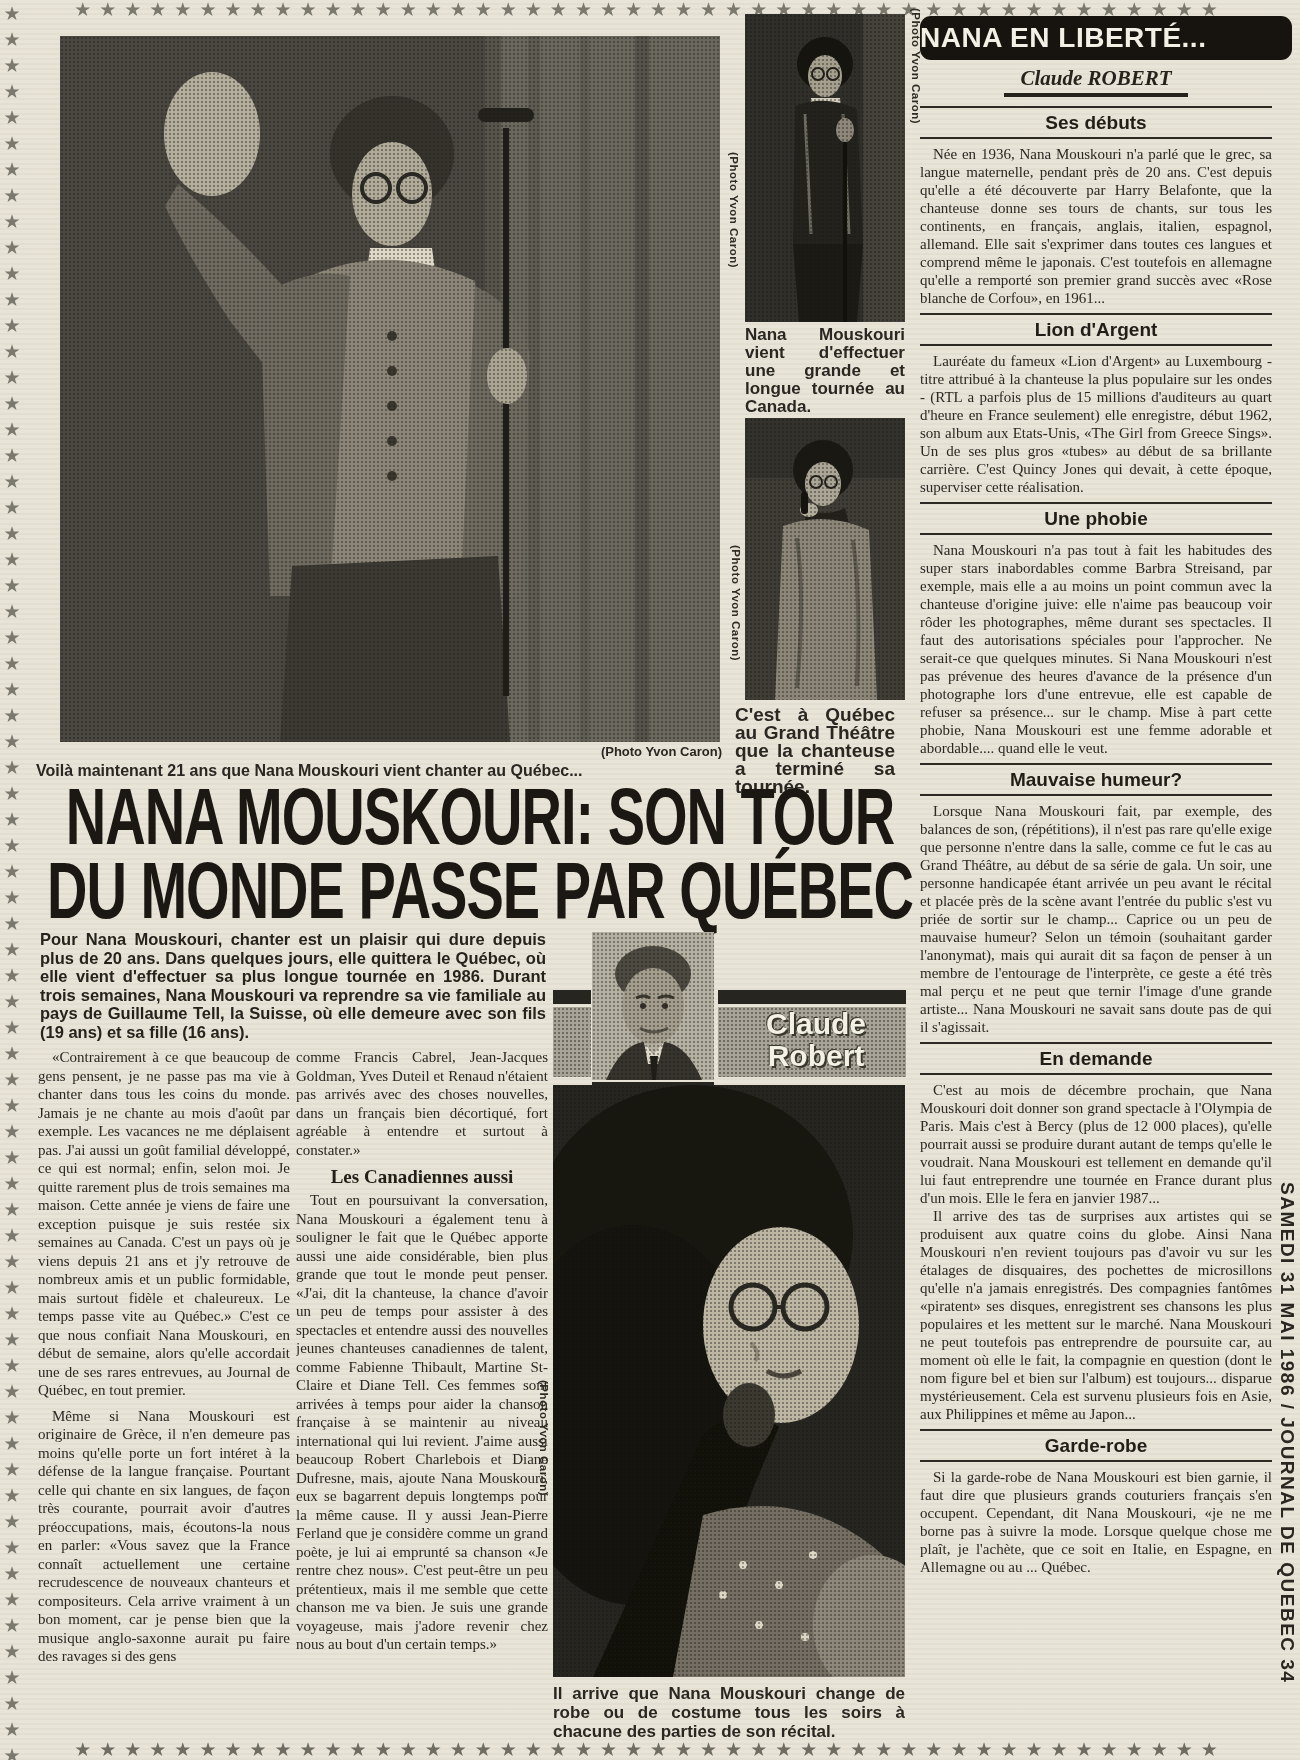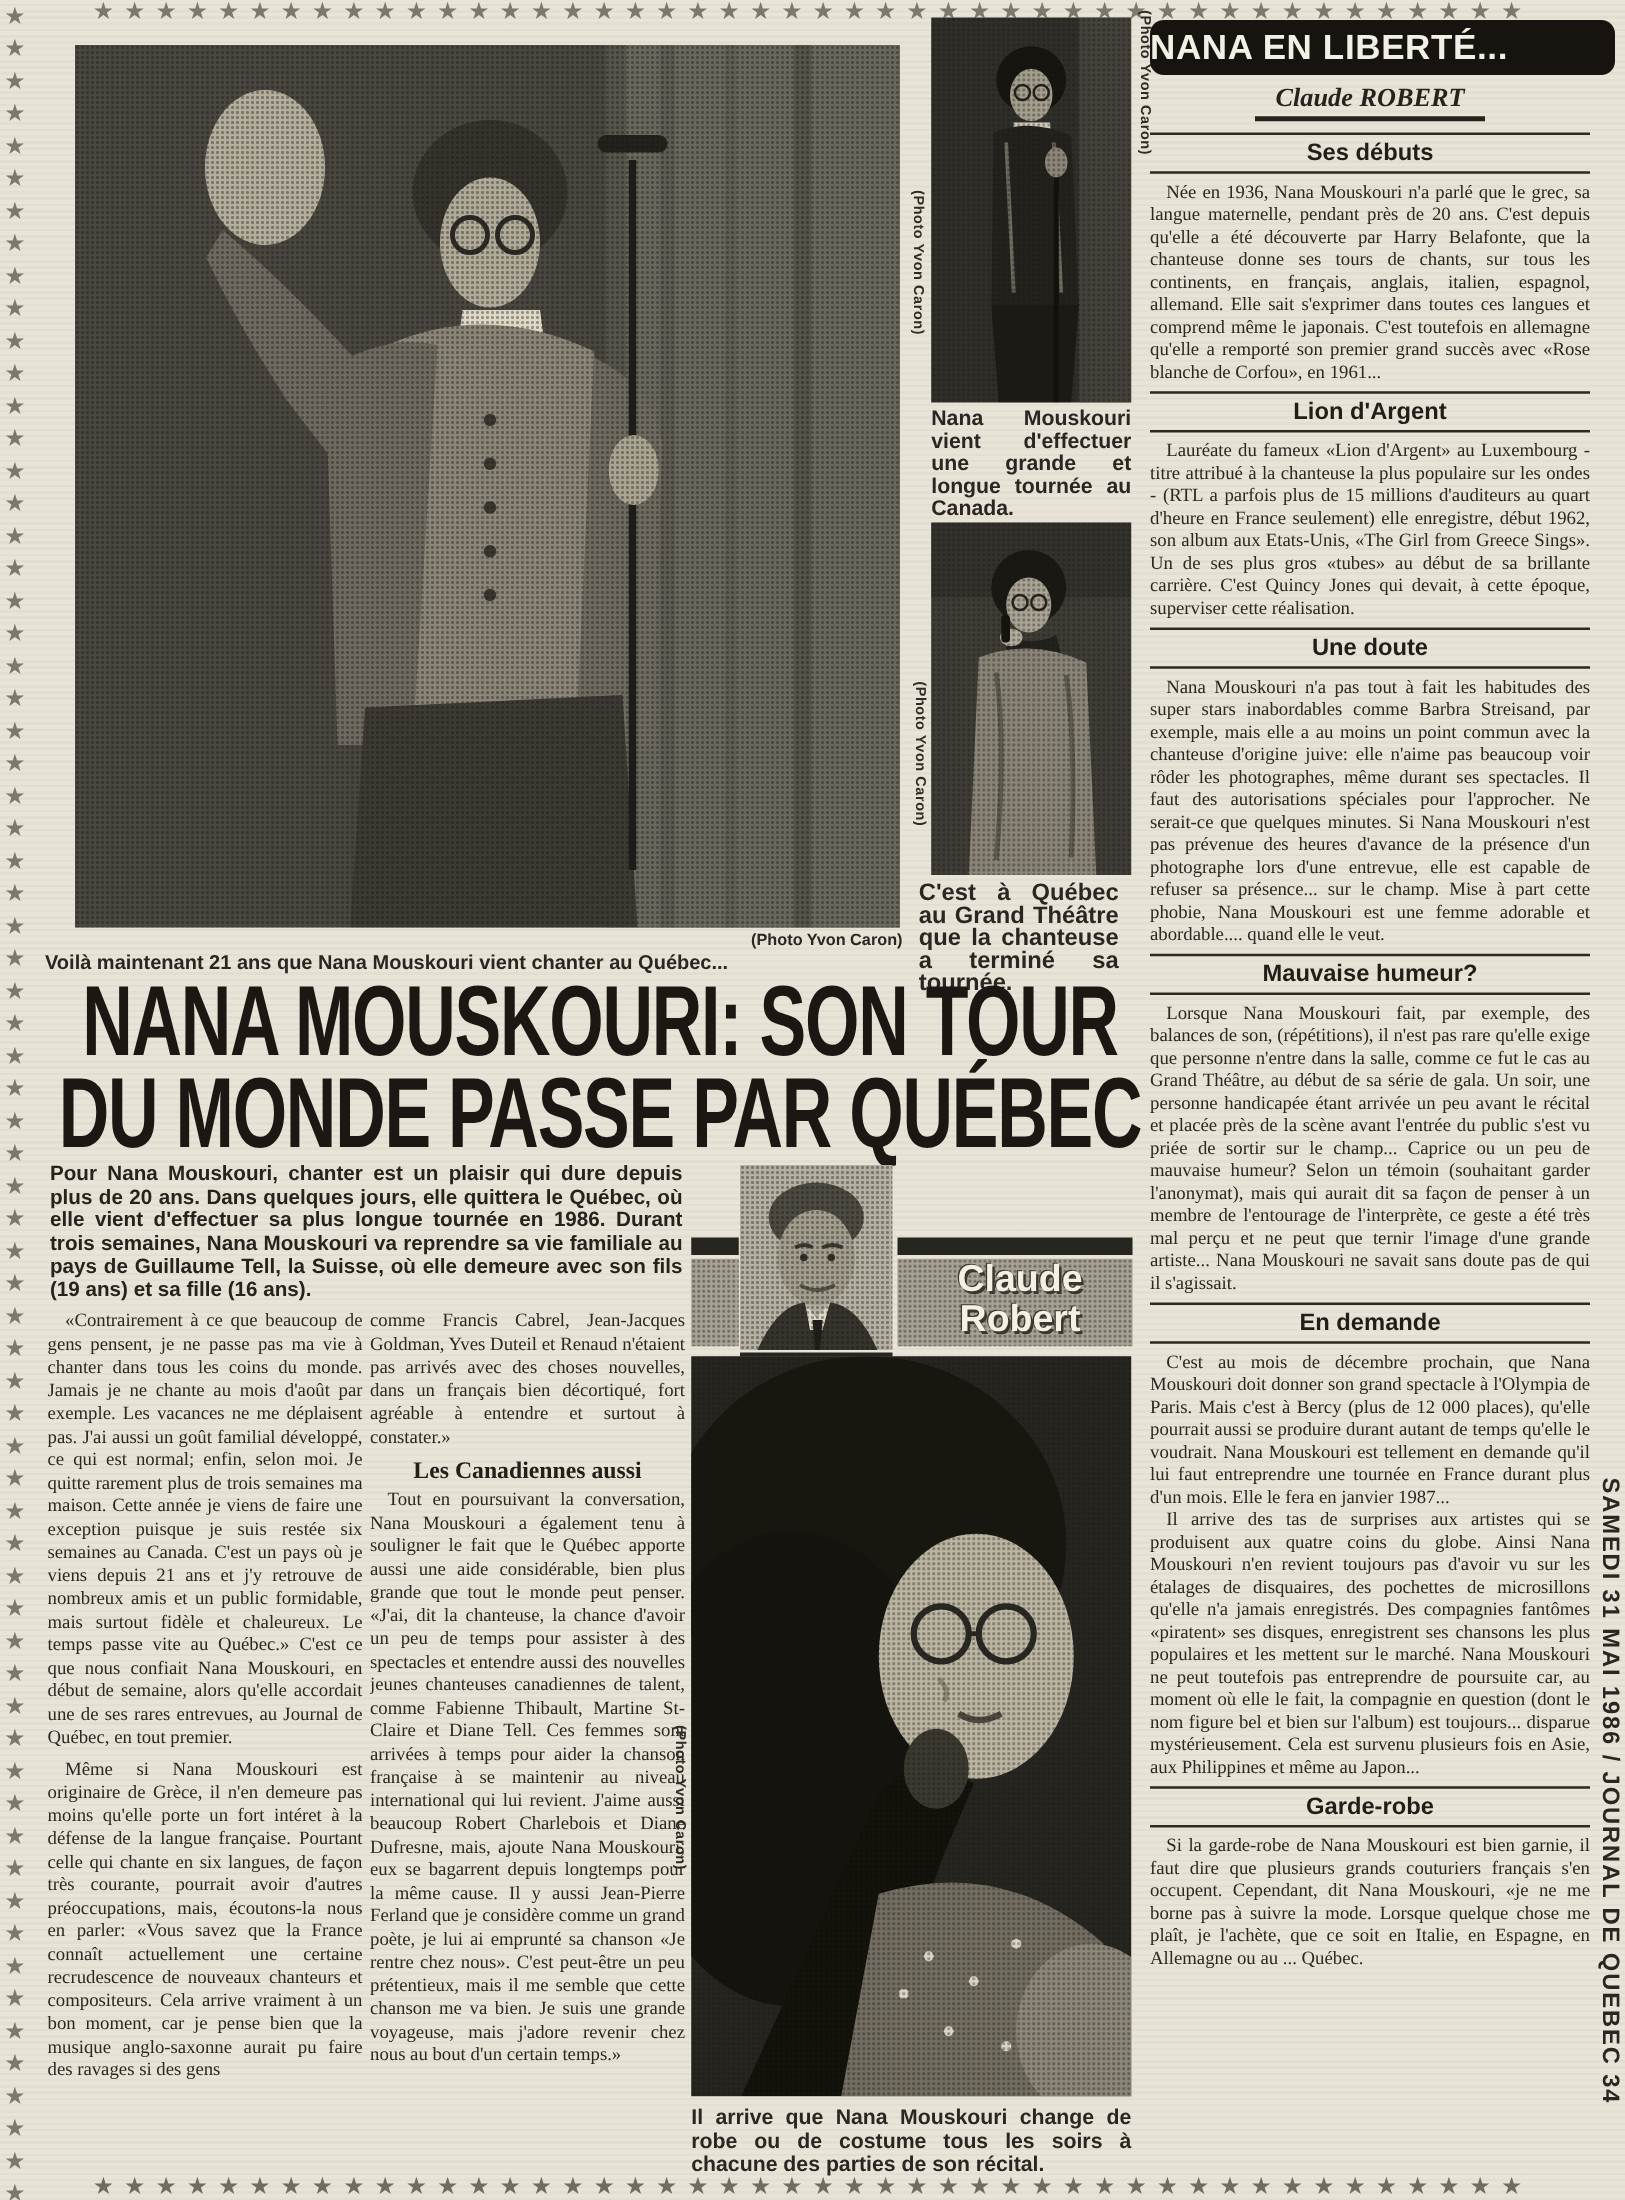--- a/index.html
+++ b/index.html
@@ -213,21 +213,21 @@
   <div class="banner">NANA EN LIBERTÉ...</div>
   <div class="author">
     <span>Claude ROBERT</span>
   </div>
 
   <div class="sidebar">
     <div class="sec-head" style="margin-top:6px">Ses débuts</div>
     <div class="sec-body boldtxt">Née en 1936, Nana Mouskouri n'a parlé que le grec, sa langue maternelle, pendant près de 20 ans. C'est depuis qu'elle a été découverte par Harry Belafonte, que la chanteuse donne ses tours de chants, sur tous les continents, en français, anglais, italien, espagnol, allemand. Elle sait s'exprimer dans toutes ces langues et comprend même le japonais. C'est toutefois en allemagne qu'elle a remporté son premier grand succès avec «Rose blanche de Corfou», en 1961...</div>
     <div class="sec-head">Lion d'Argent</div>
     <div class="sec-body">Lauréate du fameux «Lion d'Argent» au Luxembourg - titre attribué à la chanteuse la plus populaire sur les ondes - (RTL a parfois plus de 15 millions d'auditeurs au quart d'heure en France seulement) elle enregistre, début 1962, son album aux Etats-Unis, «The Girl from Greece Sings». Un de ses plus gros «tubes» au début de sa brillante carrière. C'est Quincy Jones qui devait, à cette époque, superviser cette réalisation.</div>
-    <div class="sec-head">Une doute</div>
+    <div class="sec-head">Une phobie</div>
     <div class="sec-body boldtxt">Nana Mouskouri n'a pas tout à fait les habitudes des super stars inabordables comme Barbra Streisand, par exemple, mais elle a au moins un point commun avec la chanteuse d'origine juive: elle n'aime pas beaucoup voir rôder les photographes, même durant ses spectacles. Il faut des autorisations spéciales pour l'approcher. Ne serait-ce que quelques minutes. Si Nana Mouskouri n'est pas prévenue des heures d'avance de la présence d'un photographe lors d'une entrevue, elle est capable de refuser sa présence... sur le champ. Mise à part cette phobie, Nana Mouskouri est une femme adorable et abordable.... quand elle le veut.</div>
     <div class="sec-head">Mauvaise humeur?</div>
     <div class="sec-body">Lorsque Nana Mouskouri fait, par exemple, des balances de son, (répétitions), il n'est pas rare qu'elle exige que personne n'entre dans la salle, comme ce fut le cas au Grand Théâtre, au début de sa série de gala. Un soir, une personne handicapée étant arrivée un peu avant le récital et placée près de la scène avant l'entrée du public s'est vu priée de sortir sur le champ... Caprice ou un peu de mauvaise humeur? Selon un témoin (souhaitant garder l'anonymat), mais qui aurait dit sa façon de penser à un membre de l'entourage de l'interprète, ce geste a été très mal perçu et ne peut que ternir l'image d'une grande artiste... Nana Mouskouri ne savait sans doute pas de qui il s'agissait.</div>
     <div class="sec-head">En demande</div>
     <div class="sec-body boldtxt">C'est au mois de décembre prochain, que Nana Mouskouri doit donner son grand spectacle à l'Olympia de Paris. Mais c'est à Bercy (plus de 12 000 places), qu'elle pourrait aussi se produire durant autant de temps qu'elle le voudrait. Nana Mouskouri est tellement en demande qu'il lui faut entreprendre une tournée en France durant plus d'un mois. Elle le fera en janvier 1987...</div>
     <div class="sec-body">Il arrive des tas de surprises aux artistes qui se produisent aux quatre coins du globe. Ainsi Nana Mouskouri n'en revient toujours pas d'avoir vu sur les étalages de disquaires, des pochettes de microsillons qu'elle n'a jamais enregistrés. Des compagnies fantômes «piratent» ses disques, enregistrent ses chansons les plus populaires et les mettent sur le marché. Nana Mouskouri ne peut toutefois pas entreprendre de poursuite car, au moment où elle le fait, la compagnie en question (dont le nom figure bel et bien sur l'album) est toujours... disparue mystérieusement. Cela est survenu plusieurs fois en Asie, aux Philippines et même au Japon...</div>
     <div class="sec-head">Garde-robe</div>
     <div class="sec-body boldtxt">Si la garde-robe de Nana Mouskouri est bien garnie, il faut dire que plusieurs grands couturiers français s'en occupent. Cependant, dit Nana Mouskouri, «je ne me borne pas à suivre la mode. Lorsque quelque chose me plaît, je l'achète, que ce soit en Italie, en Espagne, en Allemagne ou au ... Québec.</div>
   </div>
 

